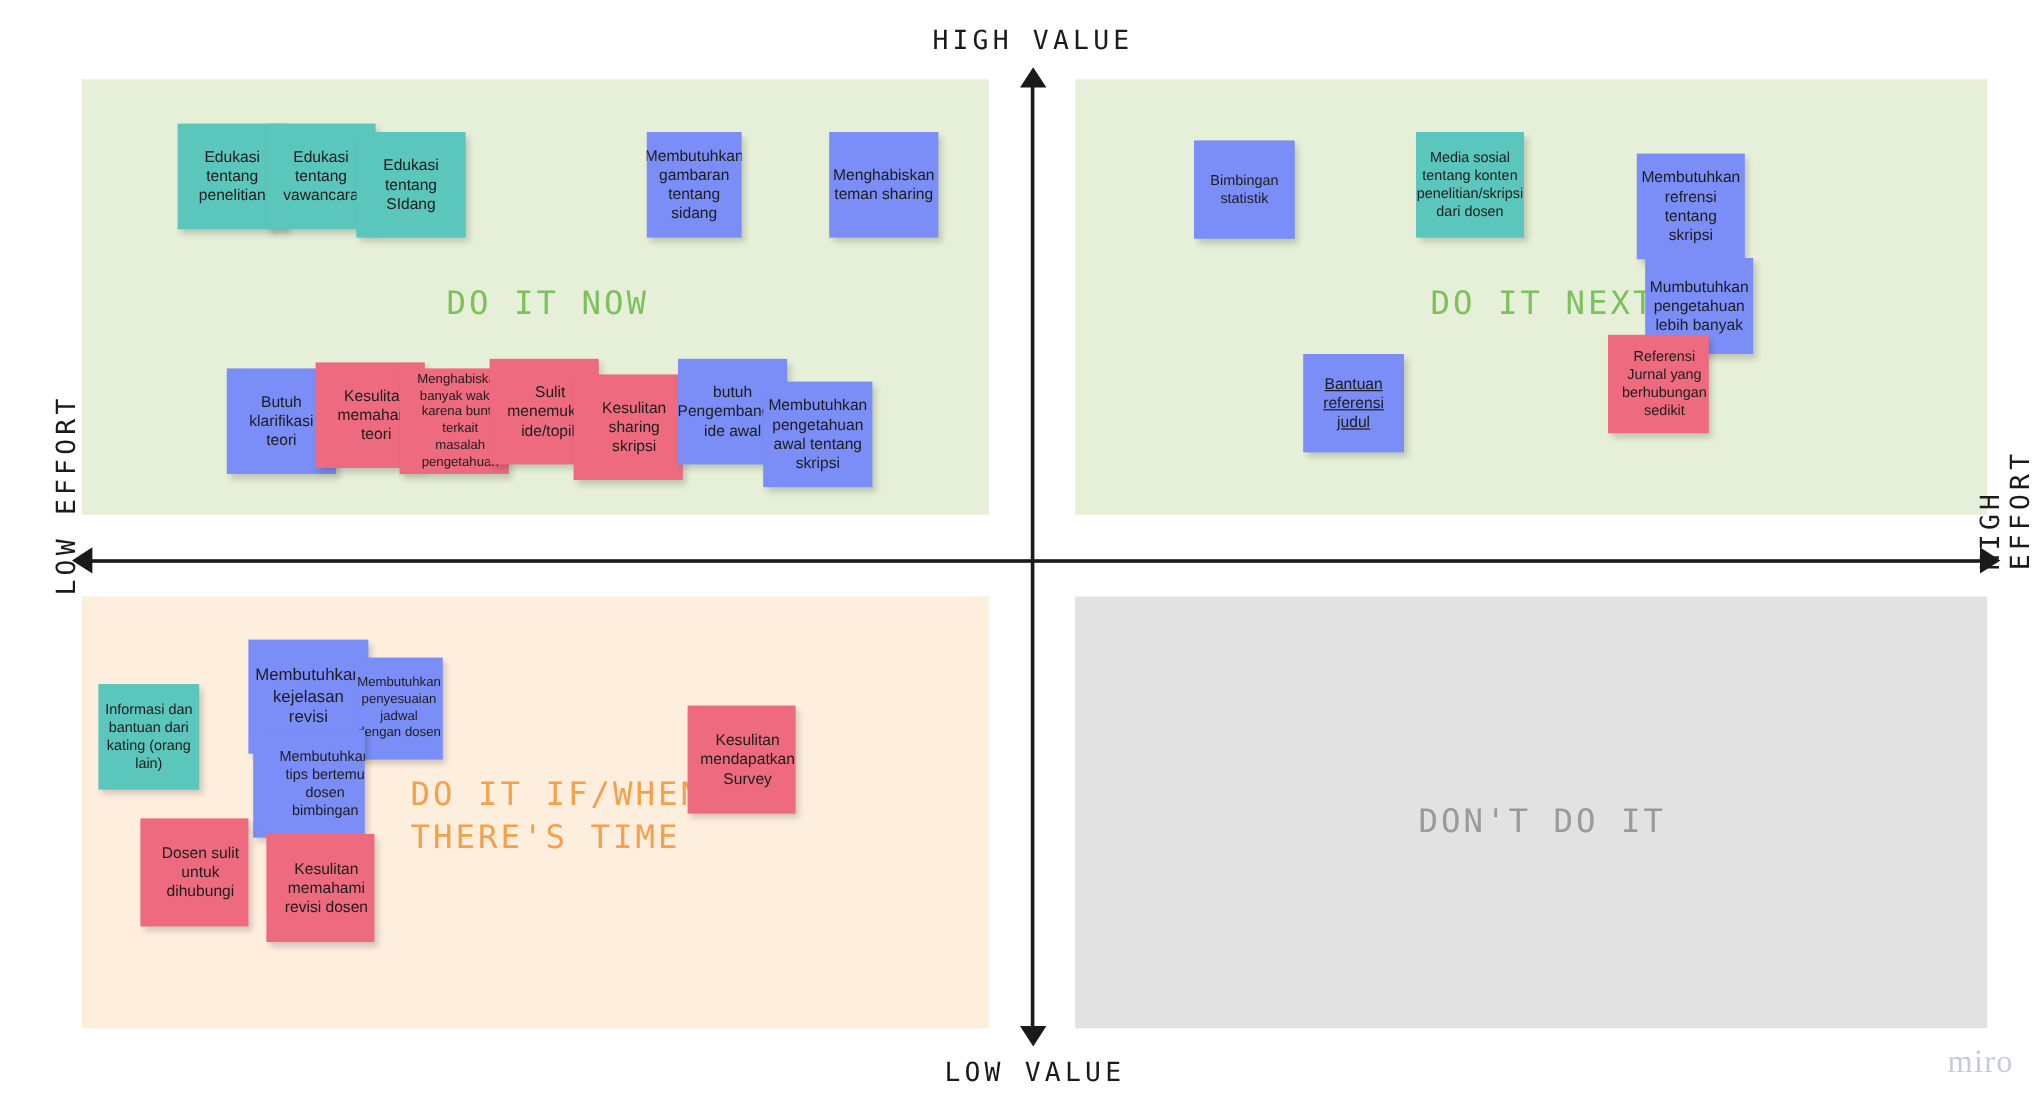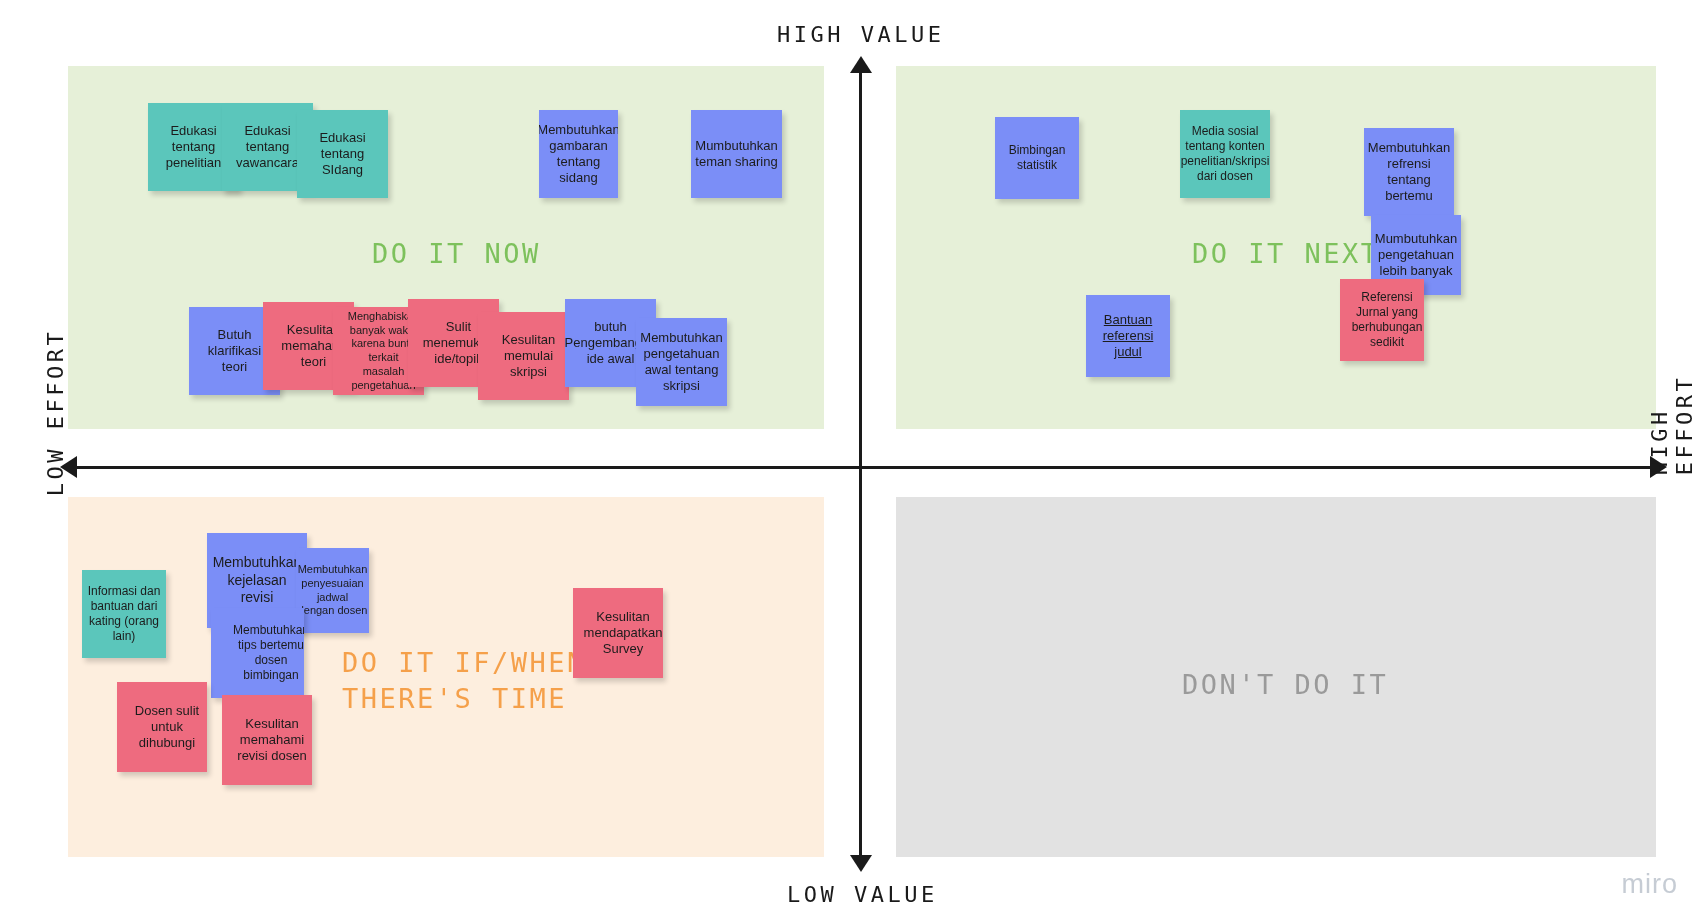--- a/index.html
+++ b/index.html
@@ -77,21 +77,21 @@
     word-wrap:break-word;
     overflow:hidden;
   }
   .c-teal  {background:#5bc6bb;}
   .c-blue  {background:#7b8ef7;}
   .c-pink  {background:#ee6b7f;padding-left:15px;}
 
   
   .miro{
     position:absolute;right:22px;bottom:18px;
-    font-family:Liberation Sans, sans-serif;
+    font-family:Liberation Serif, serif;
     font-size:27px;color:#c6ccd4;letter-spacing:1px;
   }
 </style>
 </head>
 <body>
 
 <div id="board">
 
   <div class="quad quad-do-now"></div>
   <div class="quad quad-do-next"></div>
@@ -114,31 +114,31 @@
   <div class="axis-label lbl-high-value">HIGH VALUE</div>
   <div class="axis-label lbl-low-value">LOW VALUE</div>
   <div class="axis-label lbl-low-effort">LOW EFFORT</div>
   <div class="axis-label lbl-high-effort">HIGH EFFORT</div>
 
   <div id="notes-layer">
       <div class="note c-teal" style="left: 148px; top: 103px; width: 91px; height: 88px; font-size: 13px; z-index: 10;">Edukasi tentang penelitian</div>
       <div class="note c-teal" style="left: 222px; top: 103px; width: 91px; height: 88px; font-size: 13px; z-index: 11;">Edukasi tentang vawancara</div>
       <div class="note c-teal" style="left: 297px; top: 110px; width: 91px; height: 88px; font-size: 13px; z-index: 12;">Edukasi tentang SIdang</div>
       <div class="note c-blue" style="left: 539px; top: 110px; width: 79px; height: 88px; font-size: 13px; z-index: 13;">Membutuhkan gambaran tentang sidang</div>
-      <div class="note c-blue" style="left: 691px; top: 110px; width: 91px; height: 88px; font-size: 13px; z-index: 14;">Mumbutuhkan teman sharing</div>
+      <div class="note c-blue" style="left: 691px; top: 110px; width: 91px; height: 88px; font-size: 13px; z-index: 14;">Menghabiskan teman sharing</div>
       <div class="note c-blue" style="left: 189px; top: 307px; width: 91px; height: 88px; font-size: 13px; z-index: 15;">Butuh klarifikasi teori</div>
       <div class="note c-pink" style="left: 263px; top: 302px; width: 91px; height: 88px; font-size: 13px; z-index: 16;">Kesulitan memahami teori</div>
       <div class="note c-pink" style="left: 333px; top: 307px; width: 91px; height: 88px; font-size: 11px; z-index: 17;">Menghabiskan banyak waktu karena buntu terkait masalah pengetahuan</div>
       <div class="note c-pink" style="left: 408px; top: 299px; width: 91px; height: 88px; font-size: 13px; z-index: 18;">Sulit menemukan ide/topik</div>
-      <div class="note c-pink" style="left: 478px; top: 312px; width: 91px; height: 88px; font-size: 13px; z-index: 19;">Kesulitan memulai skripsi</div>
+      <div class="note c-pink" style="left: 478px; top: 312px; width: 91px; height: 88px; font-size: 13px; z-index: 19;">Kesulitan sharing skripsi</div>
       <div class="note c-blue" style="left: 565px; top: 299px; width: 91px; height: 88px; font-size: 13px; z-index: 20;">butuh Pengembangan ide awal</div>
       <div class="note c-blue" style="left: 636px; top: 318px; width: 91px; height: 88px; font-size: 13px; z-index: 21;">Membutuhkan pengetahuan awal tentang skripsi</div>
       <div class="note c-blue" style="left: 995px; top: 117px; width: 84px; height: 82px; font-size: 12px; z-index: 22;">Bimbingan statistik</div>
       <div class="note c-teal" style="left: 1180px; top: 110px; width: 90px; height: 88px; font-size: 12px; z-index: 23;">Media sosial tentang konten penelitian/skripsi dari dosen</div>
-      <div class="note c-blue" style="left: 1364px; top: 128px; width: 90px; height: 88px; font-size: 13px; z-index: 24;">Membutuhkan refrensi tentang bertemu</div>
+      <div class="note c-blue" style="left: 1364px; top: 128px; width: 90px; height: 88px; font-size: 13px; z-index: 24;">Membutuhkan refrensi tentang skripsi</div>
       <div class="note c-blue" style="left: 1371px; top: 215px; width: 90px; height: 80px; font-size: 13px; z-index: 25;">Mumbutuhkan pengetahuan lebih banyak</div>
       <div class="note c-blue" style="left: 1086px; top: 295px; width: 84px; height: 82px; font-size: 13px; z-index: 26; text-decoration: underline;">Bantuan referensi judul</div>
       <div class="note c-pink" style="left: 1340px; top: 279px; width: 84px; height: 82px; font-size: 12px; z-index: 27;">Referensi Jurnal yang berhubungan sedikit</div>
       <div class="note c-teal" style="left: 82px; top: 570px; width: 84px; height: 88px; font-size: 12px; z-index: 28;">Informasi dan bantuan dari kating (orang lain)</div>
       <div class="note c-blue" style="left: 207px; top: 533px; width: 100px; height: 95px; font-size: 14px; z-index: 29;">Membutuhkan kejelasan revisi</div>
       <div class="note c-blue" style="left: 296px; top: 548px; width: 73px; height: 85px; font-size: 11px; z-index: 30;">Membutuhkan penyesuaian jadwal dengan dosen</div>
       <div class="note c-blue" style="left: 211px; top: 608px; width: 93px; height: 90px; font-size: 12px; z-index: 31; padding-left: 32px;">Membutuhkan tips bertemu dosen bimbingan</div>
       <div class="note c-pink" style="left: 117px; top: 682px; width: 90px; height: 90px; font-size: 13px; z-index: 32;">Dosen sulit untuk dihubungi</div>
       <div class="note c-pink" style="left: 222px; top: 695px; width: 90px; height: 90px; font-size: 13px; z-index: 33;">Kesulitan memahami revisi dosen</div>
       <div class="note c-pink" style="left: 573px; top: 588px; width: 90px; height: 90px; font-size: 13px; z-index: 34;">Kesulitan mendapatkan Survey</div>

